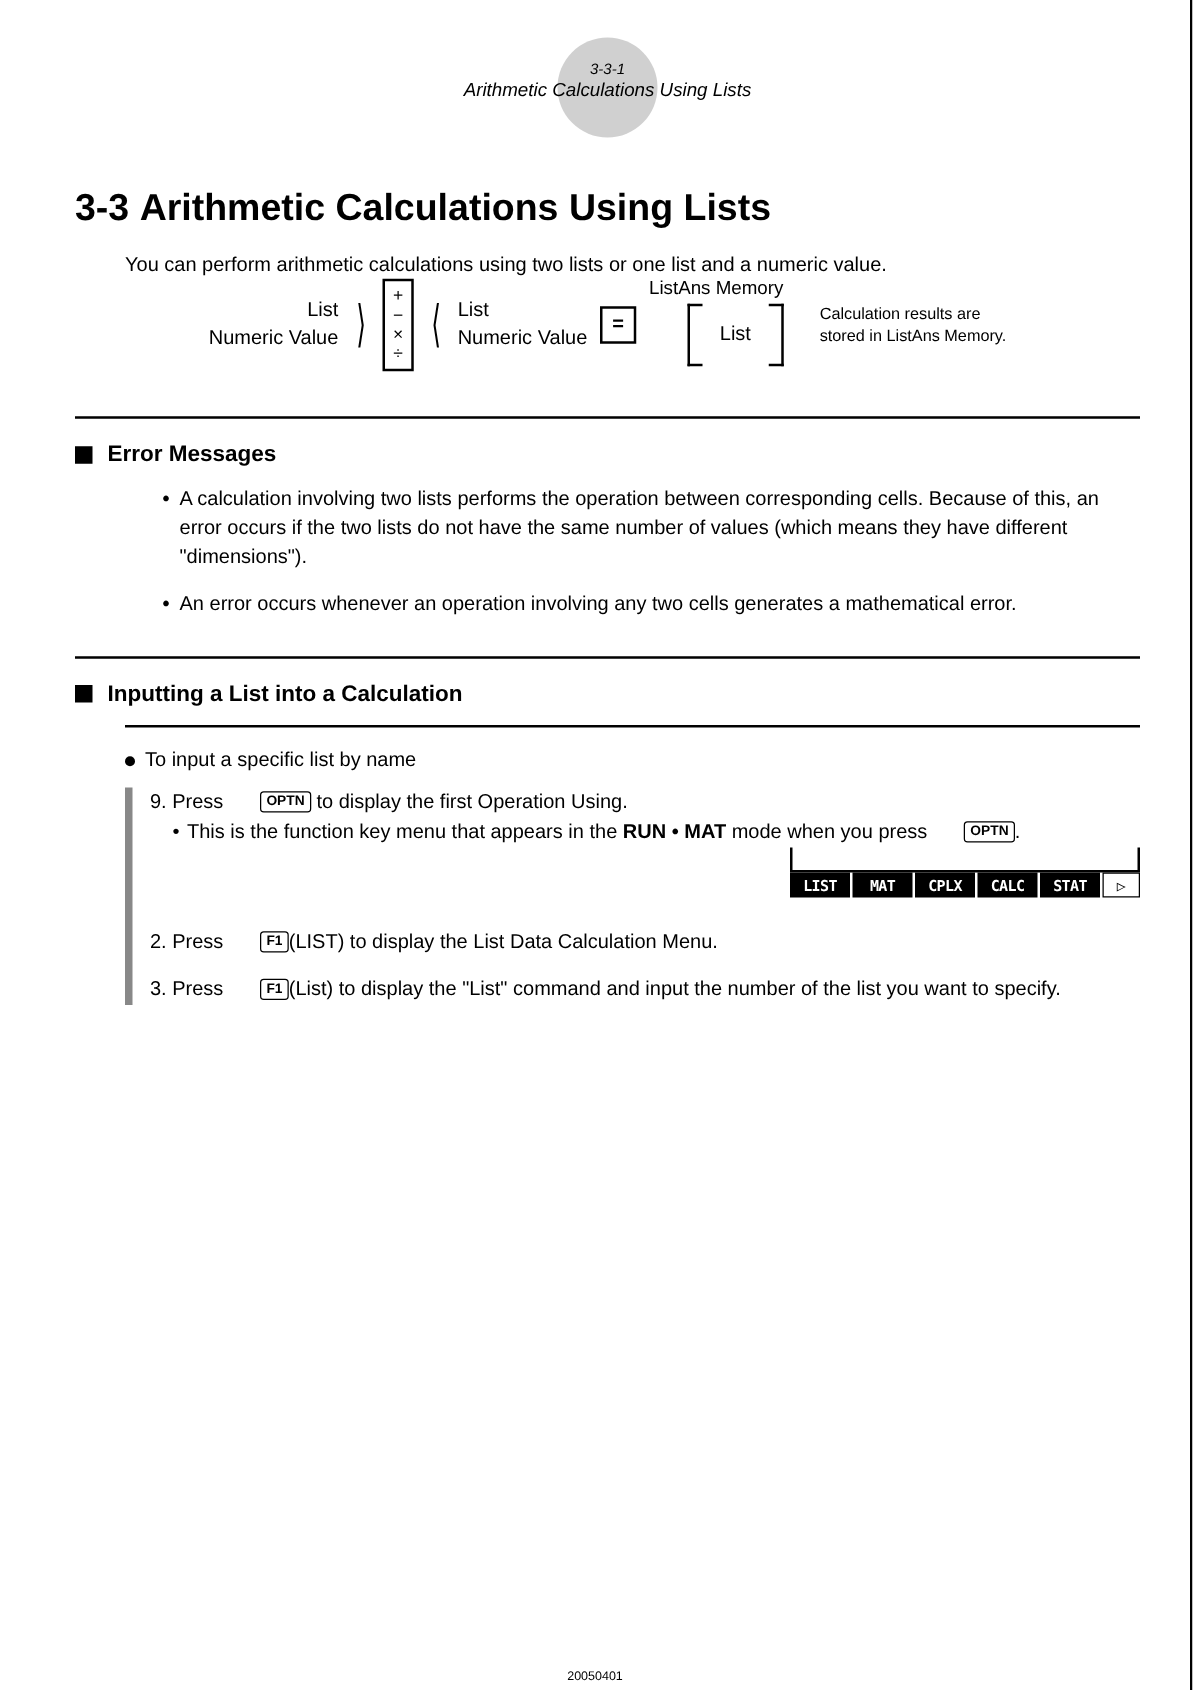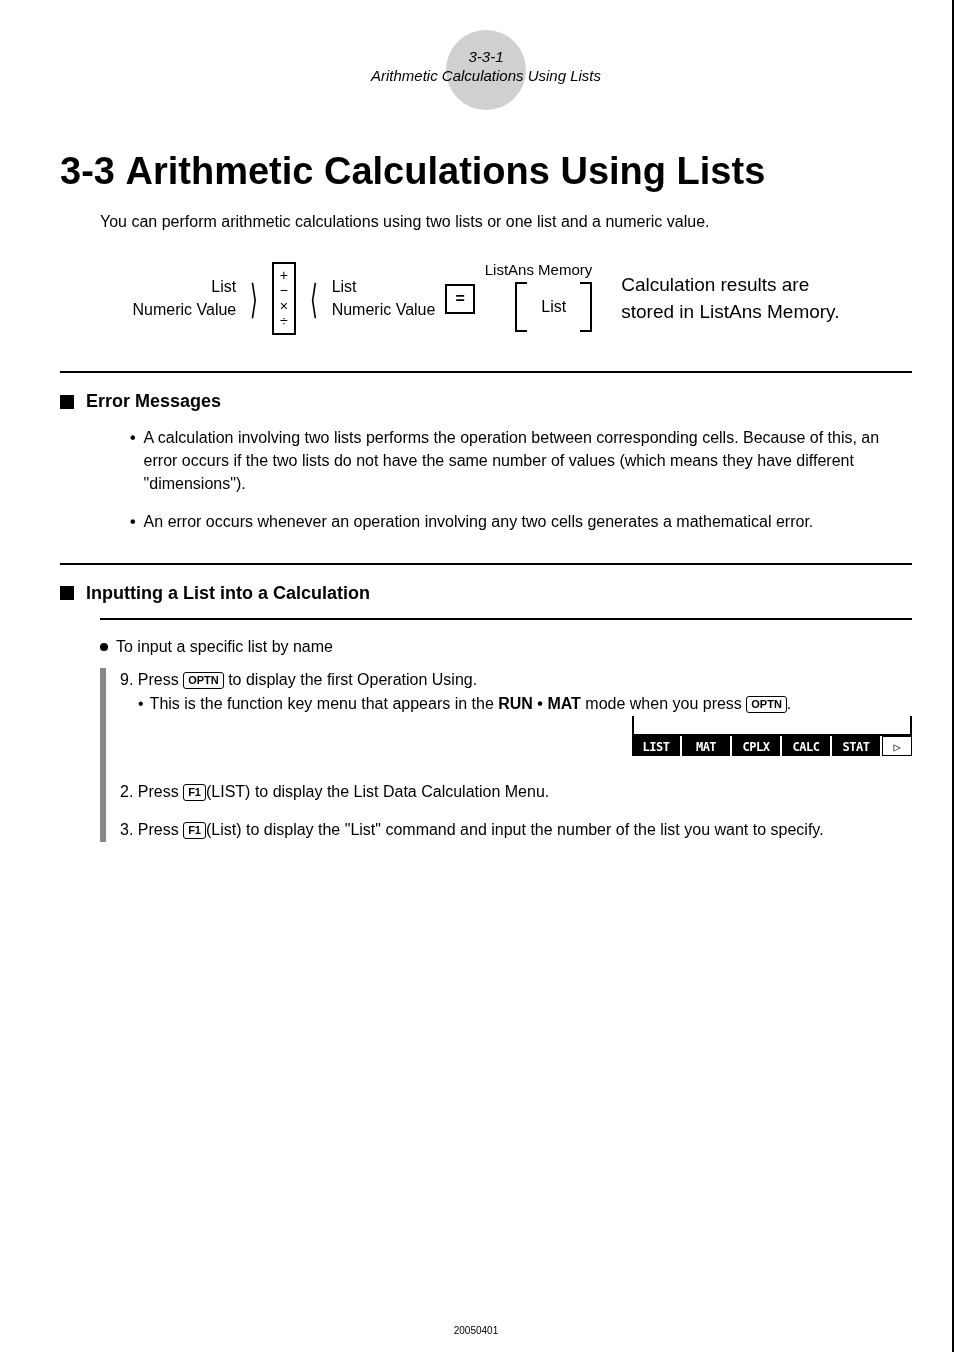--- a/index.html
+++ b/index.html
@@ -30,39 +30,38 @@
     width: 80px;
     height: 80px;
     border-radius: 50%;
     background: #d0d0d0;
     z-index: 0;
   }
   .header-num {
     position: relative;
     z-index: 1;
     font-style: italic;
-    font-size: 15px;
+    font-size: 12px;
     padding-top: 18px;
   }
   .header-title {
     position: relative;
     z-index: 1;
     font-style: italic;
     font-size: 15px;
     margin-top: 2px;
   }
   .ch-title {
-    font-size: 38px;
+    font-size: 30px;
     font-weight: bold;
     margin: 0 0 20px 0;
   }
   .intro {
     margin-left: 40px;
     font-size: 16px;
-    margin-bottom: 30px;
   }
   .diagram {
     display: flex;
     justify-content: center;
     align-items: center;
     gap: 10px;
     margin-bottom: 35px;
     font-size: 16px;
   }
   .diag-col {
@@ -94,21 +93,21 @@
   }
   .sq-l, .sq-r {
     width: 12px;
     height: 50px;
     border: 2px solid #000;
   }
   .sq-l { border-right: none; }
   .sq-r { border-left: none; }
   .sq-content { padding: 0 14px; }
   .result-note {
-    font-size: 19px;
+    font-size: 13px;
     line-height: 1.4;
     margin-left: 19px;
   }
   .hr-full {
     border: none;
     border-top: 2px solid #000;
     margin: 0;
   }
   .hr-inset {
     border: none;
@@ -175,20 +174,21 @@
   }
   .key {
     display: inline-block;
     border: 1px solid #000;
     border-radius: 3px;
     font-size: 11px;
     padding: 1px 4px;
     vertical-align: middle;
     font-weight: bold;
     line-height: 1.2;
+    margin-left: 25px;
   }
   .menu-img {
     margin: 18px 0 24px auto;
     width: 280px;
     position: relative;
   }
   .menu-bar {
     display: flex;
     border-top: 2px solid #000;
     height: 22px;
@@ -217,21 +217,21 @@
     width: 2px;
     height: 18px;
     background: #000;
   }
   .menu-side-l { left: 0; }
   .menu-side-r { right: 0; }
   .footer-num {
     text-align: center;
     font-size: 10px;
     position: absolute;
-    bottom: 16px;
+    bottom: 5px;
     left: 0; right: 0;
   }
 </style>
 </head>
 <body>
 
 <div class="page">
 
   <div class="header-wrap">
     <div class="circle-bg"></div>

